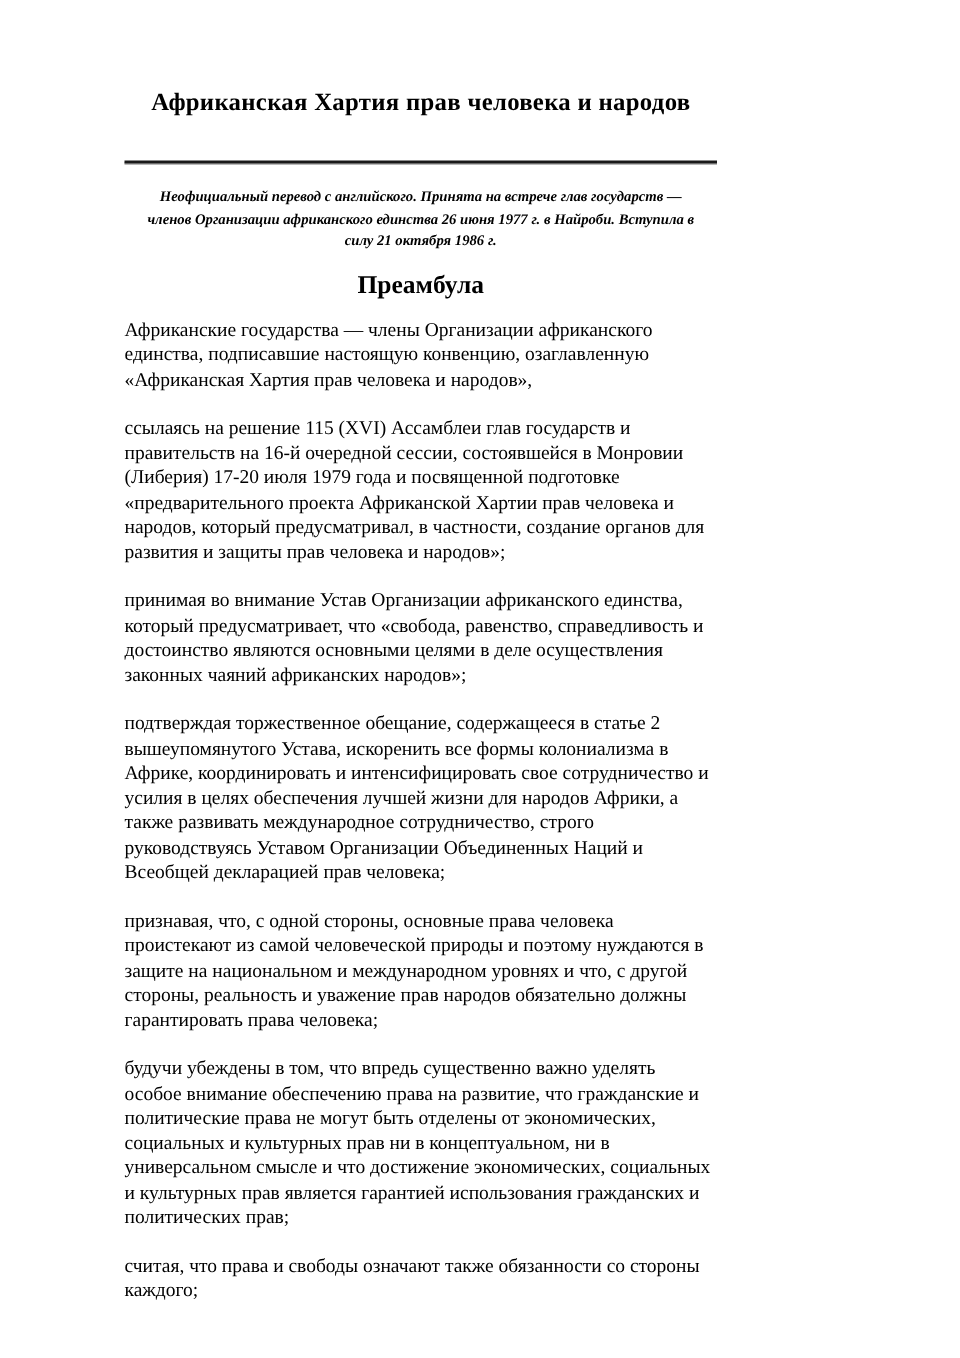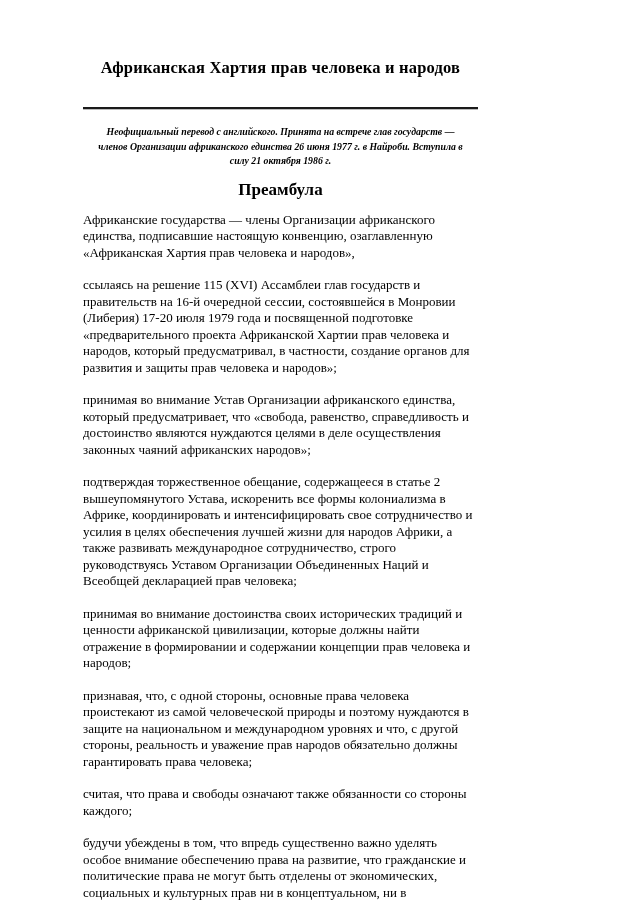--- a/index.html
+++ b/index.html
@@ -71,21 +71,20 @@
 
   <div class="rule"></div>
 
   <p class="note">Неофициальный перевод с английского. Принята на встрече глав государств — членов Организации африканского единства 26 июня 1977 г. в Найроби. Вступила в силу 21 октября 1986 г.</p>
 
   <h2 class="preamble-heading">Преамбула</h2>
 
   <div class="body-text">
     <p>Африканские государства — члены Организации африканского единства, подписавшие настоящую конвенцию, озаглавленную «Африканская Хартия прав человека и народов»,</p>
     <p>ссылаясь на решение 115 (XVI) Ассамблеи глав государств и правительств на 16-й очередной сессии, состоявшейся в Монровии (Либерия) 17-20 июля 1979 года и посвященной подготовке «предварительного проекта Африканской Хартии прав человека и народов, который предусматривал, в частности, создание органов для развития и защиты прав человека и народов»;</p>
-    <p>принимая во внимание Устав Организации африканского единства, который предусматривает, что «свобода, равенство, справедливость и достоинство являются нуждаются целями в деле осуществления законных чаяний африканских народов»;</p>
+    <p>принимая во внимание Устав Организации африканского единства, который предусматривает, что «свобода, равенство, справедливость и достоинство являются основными целями в деле осуществления законных чаяний африканских народов»;</p>
     <p>подтверждая торжественное обещание, содержащееся в статье 2 вышеупомянутого Устава, искоренить все формы колониализма в Африке, координировать и интенсифицировать свое сотрудничество и усилия в целях обеспечения лучшей жизни для народов Африки, а также развивать международное сотрудничество, строго руководствуясь Уставом Организации Объединенных Наций и Всеобщей декларацией прав человека;</p>
-    <p>принимая во внимание достоинства своих исторических традиций и ценности африканской цивилизации, которые должны найти отражение в формировании и содержании концепции прав человека и народов;</p>
     <p>признавая, что, с одной стороны, основные права человека проистекают из самой человеческой природы и поэтому нуждаются в защите на национальном и международном уровнях и что, с другой стороны, реальность и уважение прав народов обязательно должны гарантировать права человека;</p>
+    <p>будучи убеждены в том, что впредь существенно важно уделять особое внимание обеспечению права на развитие, что гражданские и политические права не могут быть отделены от экономических, социальных и культурных прав ни в концептуальном, ни в универсальном смысле и что достижение экономических, социальных и культурных прав является гарантией использования гражданских и политических прав;</p>
     <p>считая, что права и свободы означают также обязанности со стороны каждого;</p>
-    <p>будучи убеждены в том, что впредь существенно важно уделять особое внимание обеспечению права на развитие, что гражданские и политические права не могут быть отделены от экономических, социальных и культурных прав ни в концептуальном, ни в универсальном смысле и что достижение экономических, социальных и культурных прав является гарантией использования гражданских и политических прав;</p>
   </div>
 
 </div>
 
 </body></html>

